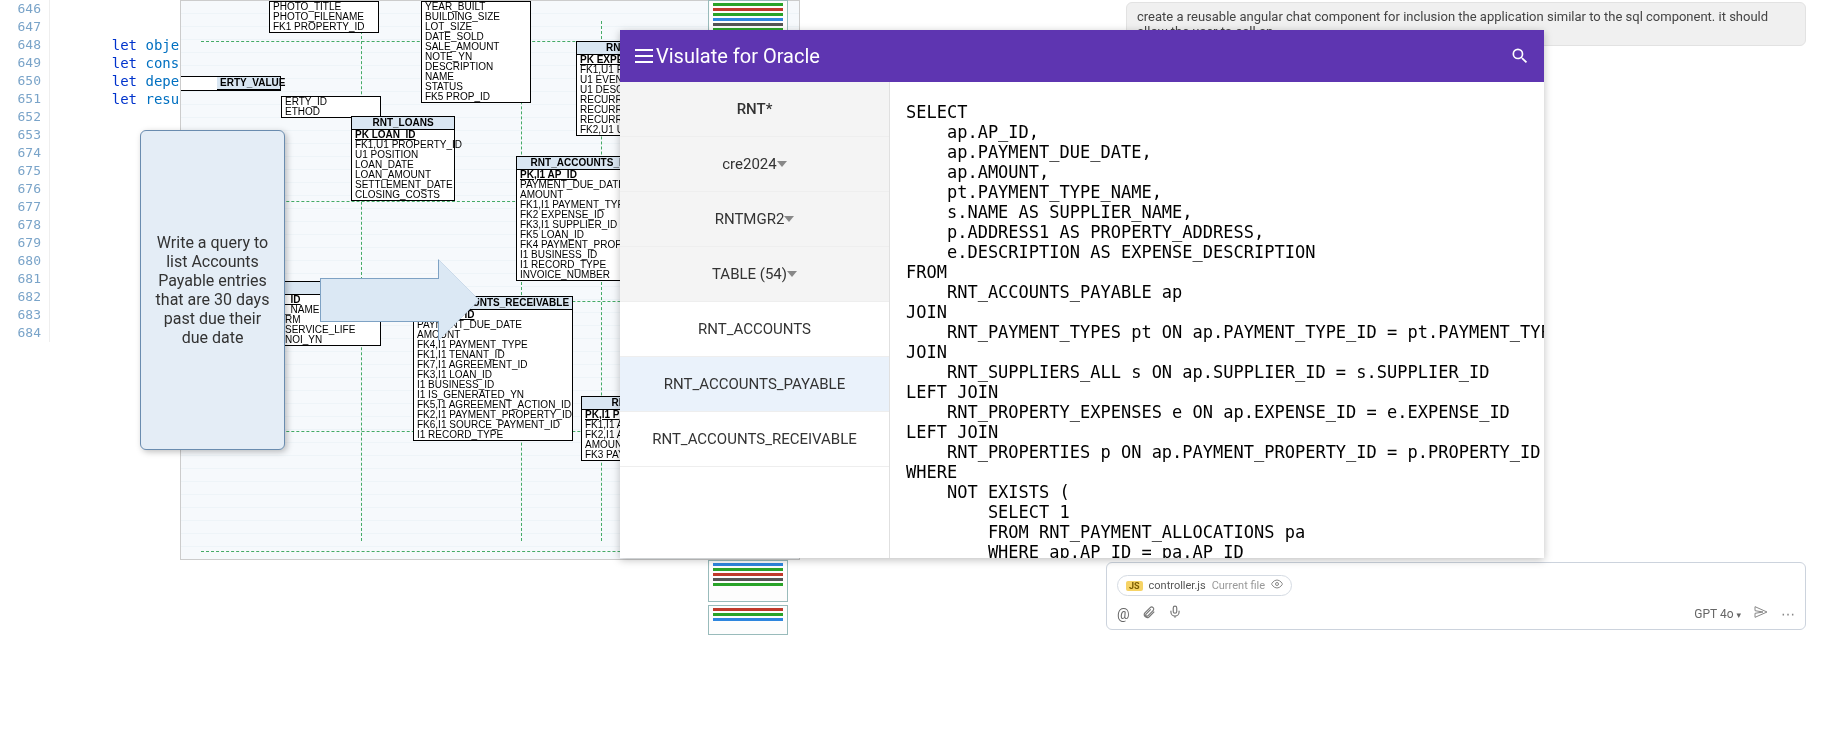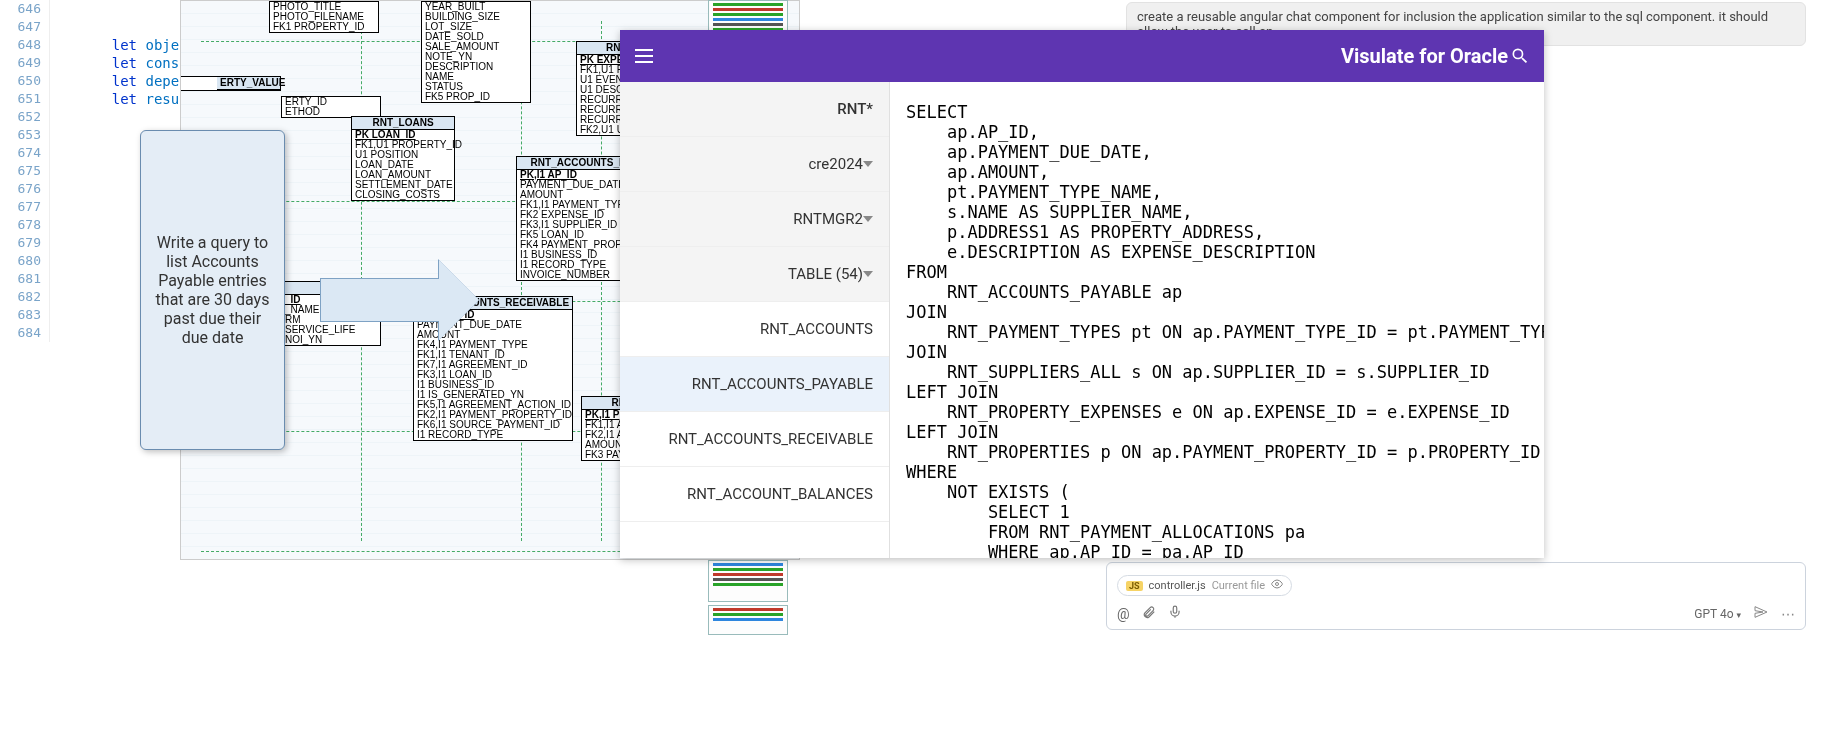--- a/index.html
+++ b/index.html
@@ -150,23 +150,23 @@
     height: 52px;
     background: #5e35b1;
     color: #fff;
     display: flex;
     align-items: center;
     padding: 0 12px;
     position: relative;
   }
   .visulate-header .title {
     flex: 1;
-    text-align: right;
+    text-align: left;
     font-size: 20px;
-    font-weight: 700;
+    font-weight: 400;
   }
   .hamburger, .search-ic {
     width: 24px; height: 24px;
     display: flex; align-items: center; justify-content: center;
     cursor: pointer;
   }
   .hamburger div {
     width: 18px; height: 2px; background: #fff; position: relative;
   }
   .hamburger div::before, .hamburger div::after {
@@ -186,21 +186,21 @@
     border-right: 1px solid #e0e0e0;
     overflow-y: auto;
     font-size: 15px;
     color: #333;
   }
   .vis-item {
     padding: 18px 16px;
     border-bottom: 1px solid #eee;
     display: flex;
     align-items: center;
-    justify-content: flex-end;
+    justify-content: center;
     cursor: pointer;
   }
   .vis-item.header-item { background: #f4f4f4; font-weight: 500; }
   .vis-item.shade { background: #f4f4f4; }
   .vis-item.active { background: #eaf2fb; }
   .chev {
     width: 0; height: 0;
     border-left: 5px solid transparent;
     border-right: 5px solid transparent;
     border-top: 6px solid #888;
@@ -480,21 +480,20 @@
         <span class="chev"></span>
       </div>
       <div class="vis-item shade">
         <span>TABLE (54)</span>
         <span class="chev"></span>
       </div>
       <div id="vis-items">
           <div class="vis-item">RNT_ACCOUNTS</div>
           <div class="vis-item active">RNT_ACCOUNTS_PAYABLE</div>
           <div class="vis-item">RNT_ACCOUNTS_RECEIVABLE</div>
-          <div class="vis-item">RNT_ACCOUNT_BALANCES</div>
         </div>
     </div>
     <div class="vis-right">SELECT
     ap.AP_ID,
     ap.PAYMENT_DUE_DATE,
     ap.AMOUNT,
     pt.PAYMENT_TYPE_NAME,
     s.NAME AS SUPPLIER_NAME,
     p.ADDRESS1 AS PROPERTY_ADDRESS,
     e.DESCRIPTION AS EXPENSE_DESCRIPTION

